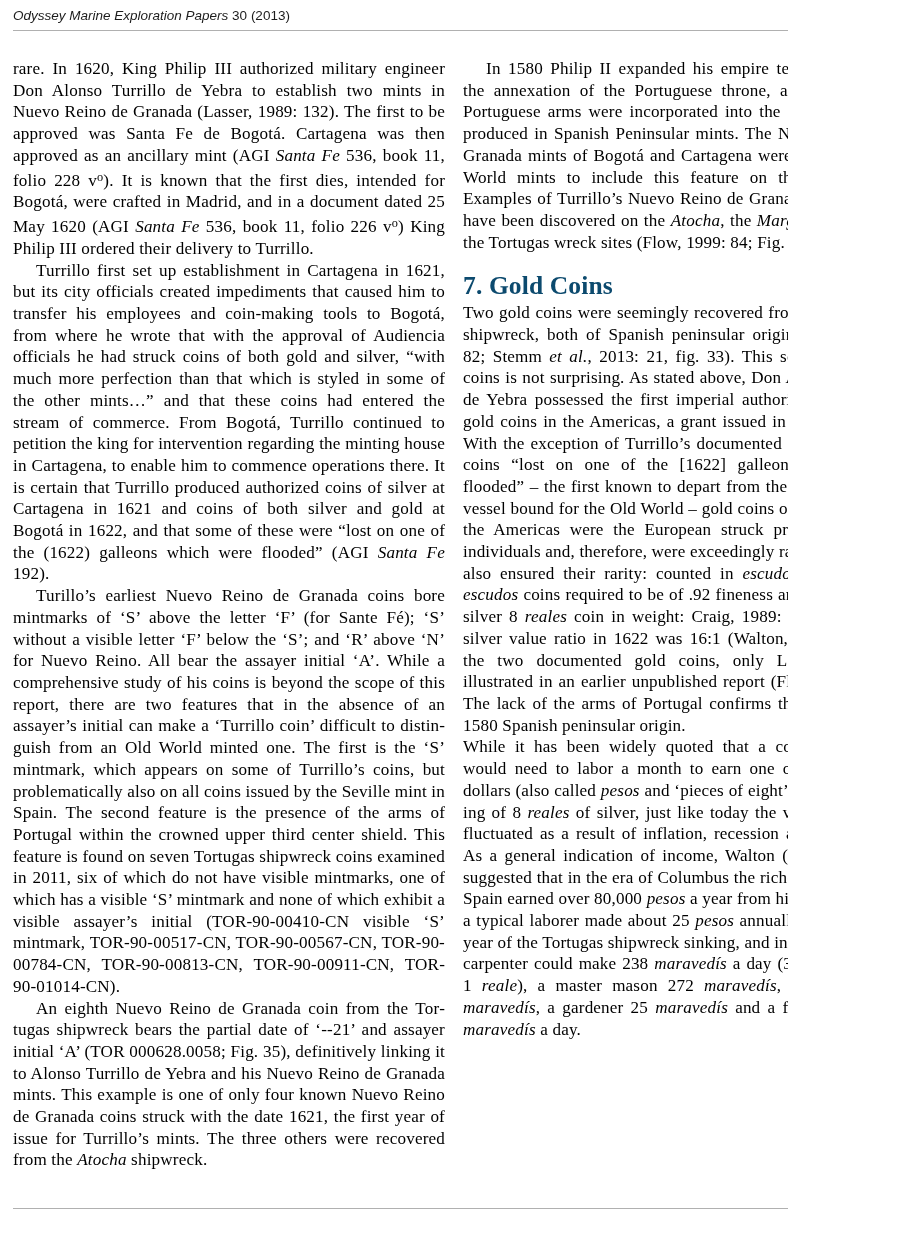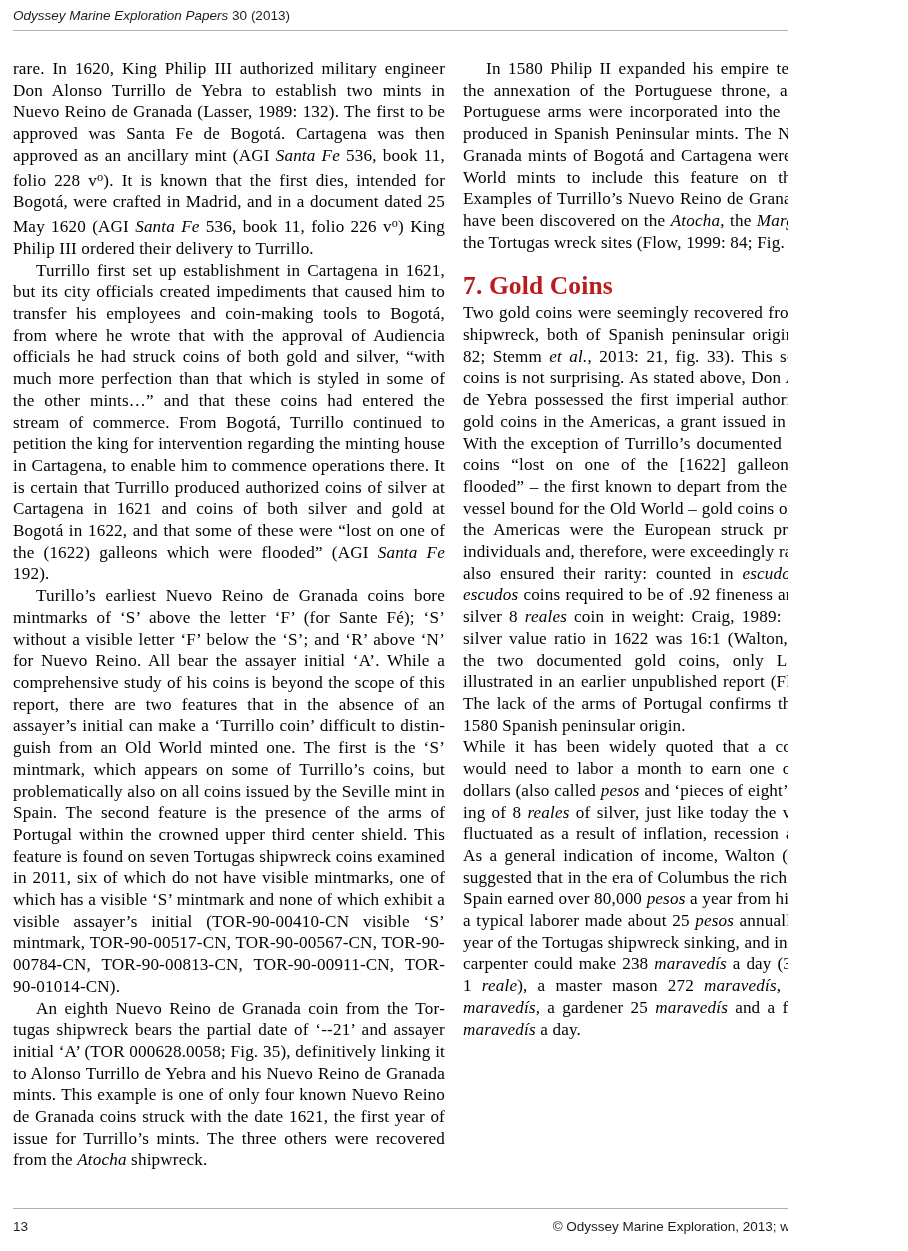--- a/index.html
+++ b/index.html
@@ -85,21 +85,21 @@
   }
 
   
   h2.section {
     margin: 18px 0 2px 0;
     padding: 0;
     font-family: "Liberation Serif", "DejaVu Serif", serif;
     font-weight: bold;
     font-size: 25.5px;
     line-height: 29px;
-    color: #b91c1c;
+    color: #0c4a6e;
     letter-spacing: 0.005em;
     text-align: left;
   }
   h2.section.tight {
     margin-top: 20px;
   }
 
   
   .rule-bot {
     position: absolute;
@@ -157,18 +157,14 @@
       <p class="noindent">Two gold coins were seemingly recovered from the Tortu­gas shipwreck, both of Spanish peninsular origin (Flow, 1999: 82; Stemm <i>et al.</i>, 2013: 21, fig. 33). This scarcity of gold coins is not surprising. As stated above, Don Alonso Turrillo de Yebra possessed the first imperial authorization to mint gold coins in the Americas, a grant issued in the year 1620. With the exception of Turrillo’s documented sample of gold coins “lost on one of the [1622] galleons which were flooded” – the first known to depart from the Americas on a vessel bound for the Old World – gold coins on 1622 ships in the Americas were the European struck private funds of individuals and, therefore, were exceed­ingly rare. Their value also ensured their rarity: counted in <i>escudos</i> (and with 8 <i>escudos</i> coins required to be of .92 fine­ness and equaling the silver 8 <i>reales</i> coin in weight: Craig, 1989: 2), the gold to silver value ratio in 1622 was 16:1 (Walton, 1994: 20). Of the two documented gold coins, only L01051.0078 is illustrated in an earlier unpublished report (Flow, 1999: 82). The lack of the arms of Portugal confirms that it is of pre-1580 Spanish peninsular origin.</p>
 
 
       <p class="noindent">While it has been widely quoted that a common worker would need to labor a month to earn one or two Spanish dollars (also called <i>pesos</i> and ‘pieces of eight’), each consist­ing of 8 <i>reales</i> of silver, just like today the value of money fluctuated as a result of inflation, recession and geography. As a general indication of income, Walton (1994: xiii) has suggested that in the era of Columbus the richest aristocrat in Spain earned over 80,000 <i>pesos</i> a year from his estates, while a typical laborer made about 25 <i>pesos</i> annually. In 1622, the year of the Tortugas shipwreck sinking, and in 1623, a master carpenter could make 238 <i>maravedís</i> a day (34 <i>maravedís</i> = 1 <i>reale</i>), a master mason 272 <i>maravedís</i>, a laborer 136 <i>maravedís</i>, a gardener 25 <i>maravedís</i> and a female cook 11 <i>maravedís</i> a day.</p>
 
     </div>
 
   </div>
 
   <div class="rule-bot"></div>
-  <div class="footer">
-    <span class="pageno">13</span>
-    <span class="credit">© Odyssey Marine Exploration, 2013; www.shipwreck.net</span>
-  </div>
 
 </div>
 
 </body></html>

